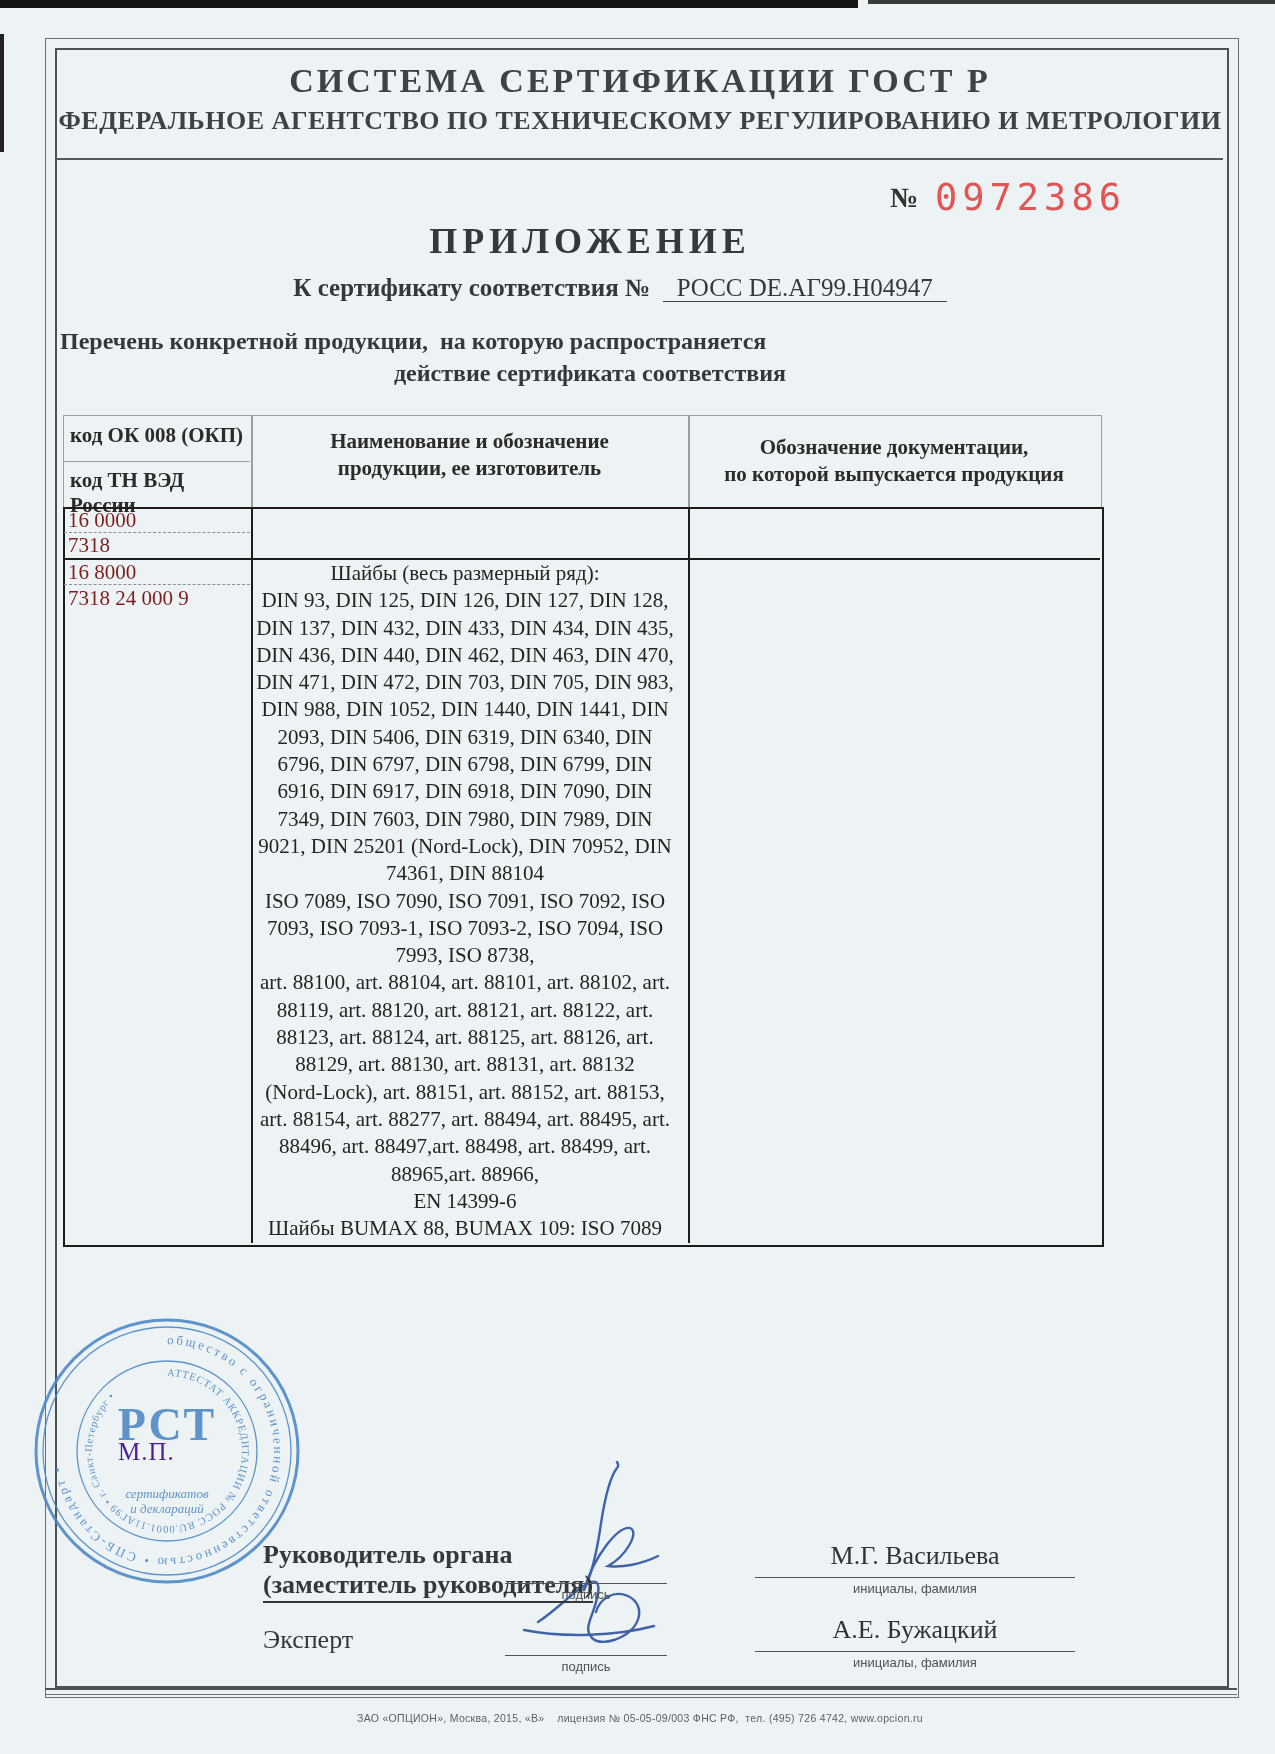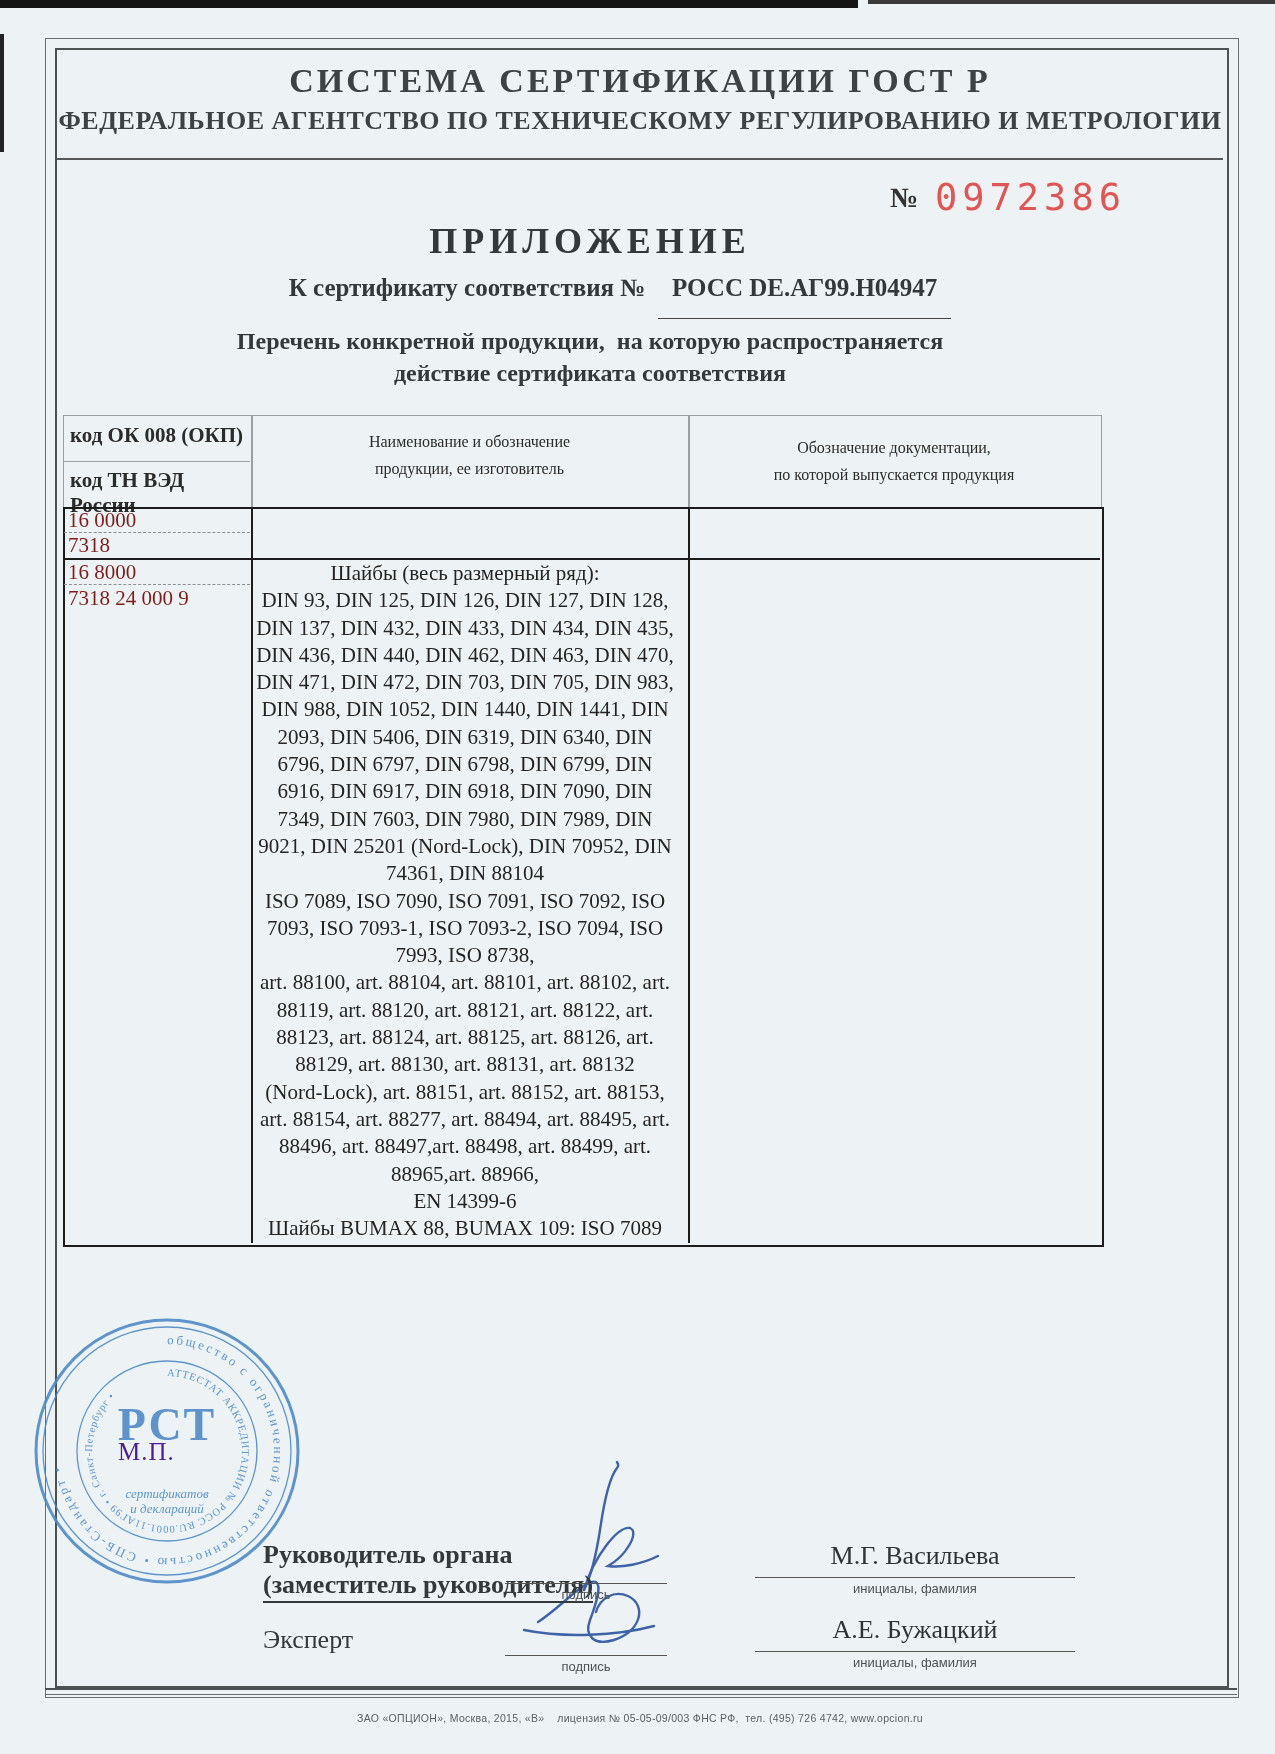--- a/index.html
+++ b/index.html
@@ -30,34 +30,34 @@
   .hdr-divider{left:57px;top:158px;width:1166px;height:0;border-top:2px solid #55595a;}
 
   .docnum{left:890px;top:182px;font-size:28px;font-weight:bold;color:#333;}
   .docnum-value{left:935px;top:176px;font-size:37px;color:#e25555;
     font-family:"DejaVu Sans Mono", monospace;letter-spacing:5px;}
 
   .title{left:60px;top:220px;width:1060px;text-align:center;
     font-size:36px;font-weight:bold;letter-spacing:5px;color:#33383a;}
 
   .cert-line{left:60px;top:274px;width:1120px;text-align:center;font-size:25px;font-weight:bold;color:#33383a;}
-  .cert-num{border-bottom:1.5px solid #444;padding:0 14px 17px 14px;font-weight:bold;}
-
-  .intro1{left:60px;top:328px;width:1060px;text-align:center;font-size:24px;font-weight:bold;color:#33383a;}
+  .cert-num{border-bottom:1.5px solid #444;padding:0 14px 0 14px;font-weight:normal;}
+
+  .intro1{left:60px;top:328px;width:1060px;font-size:24px;font-weight:bold;color:#33383a;}
   .intro2{left:60px;top:360px;width:1060px;text-align:center;font-size:24px;font-weight:bold;color:#33383a;}
 
   
   .th-box{border:1.2px solid #9aa0a1;}
   .th1{left:63px;top:415px;width:188px;height:92px;}
   .th2{left:251px;top:415px;width:437px;height:92px;}
   .th3{left:688px;top:415px;width:412px;height:92px;}
   .th1-top{left:70px;top:423px;width:178px;font-size:21px;font-weight:bold;}
   .th1-divider{left:64px;top:461px;width:186px;border-top:1.2px solid #9aa0a1;}
   .th1-bottom{left:70px;top:468px;width:178px;font-size:21px;font-weight:bold;}
-  .th-center{text-align:center;font-size:16px;font-weight:normal;line-height:27px;}
+  .th-center{text-align:center;font-size:21px;font-weight:bold;line-height:27px;}
   .th2-text{left:253px;top:428px;width:433px;}
   .th3-text{left:690px;top:428px;width:408px;margin-top:6px;}
 
   
   .tb{left:63px;top:507px;width:1037px;height:736px;border:2.2px solid #1c1c1c;}
   .tb-v1{left:251px;top:507px;width:0;height:736px;border-left:2px solid #1c1c1c;}
   .tb-v2{left:688px;top:507px;width:0;height:736px;border-left:2px solid #1c1c1c;}
   .tb-h1{left:63px;top:558px;width:1037px;border-top:2px solid #1c1c1c;}
   .dash1{left:64px;top:532px;width:186px;border-top:1.5px dashed #8a8f90;}
   .dash2{left:64px;top:584px;width:186px;border-top:1.5px dashed #8a8f90;}

